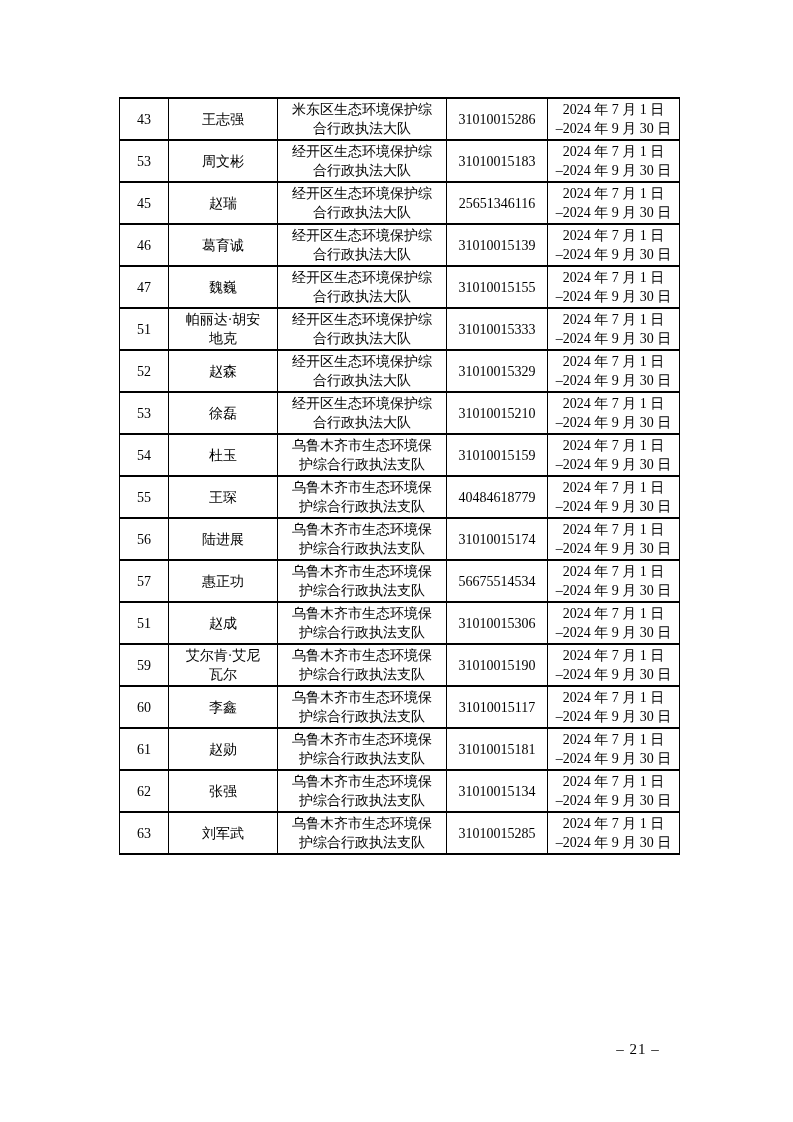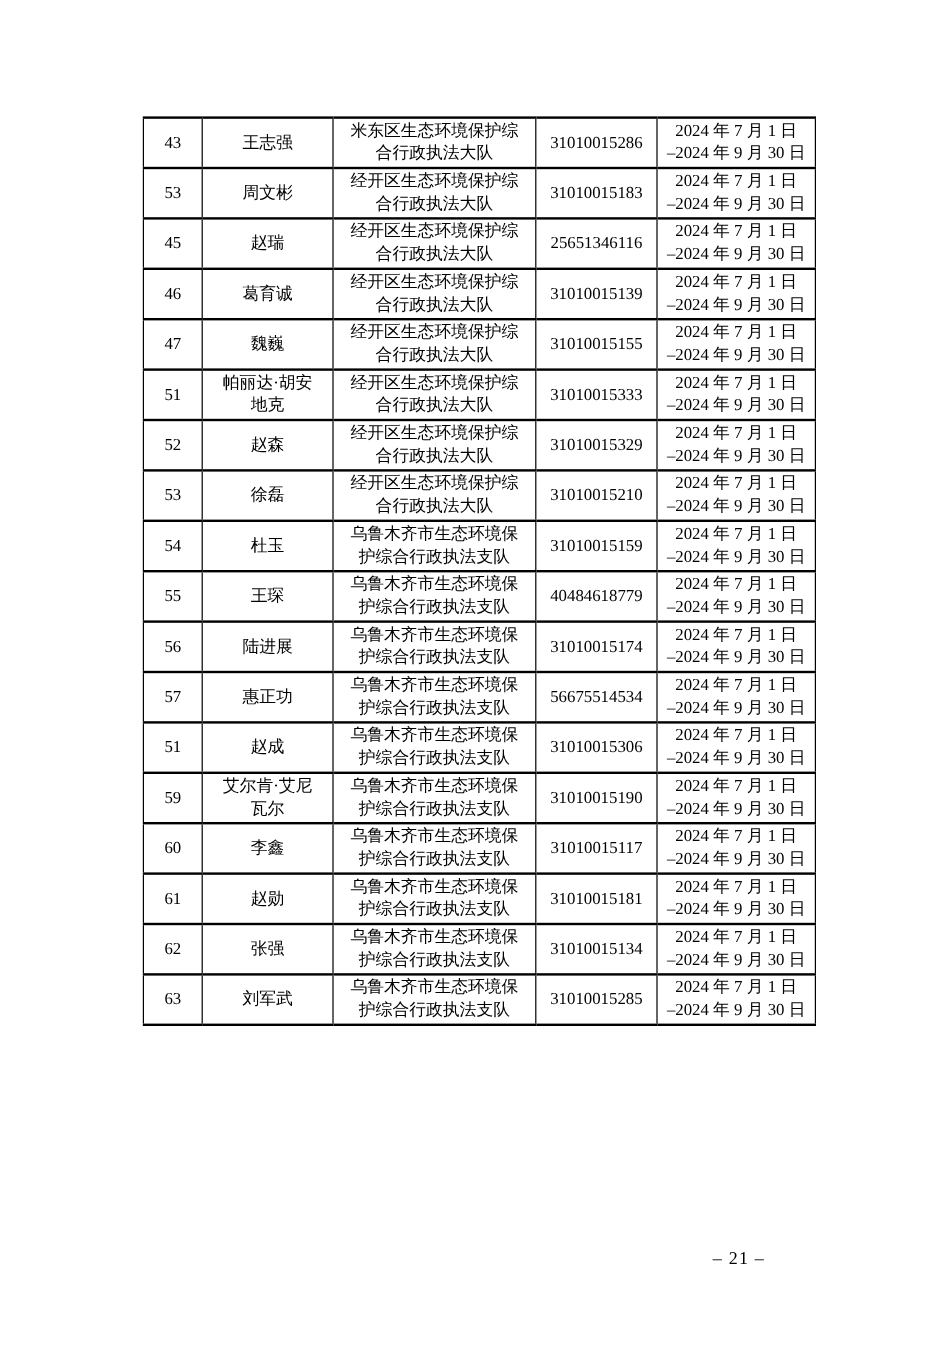--- a/index.html
+++ b/index.html
@@ -34,20 +34,21 @@
   table.roster tr { height: 42px; }
   .cell-line {
     line-height: 19px;
     white-space: nowrap;
   }
   .page-number {
     position: absolute;
     top: 1041px;
     left: 594px;
     width: 88px;
+    text-align: center;
     font-size: 15px;
     letter-spacing: 1px;
   }
 </style>
 </head>
 <body>
 
 <div class="page">
 
   <table class="roster">

